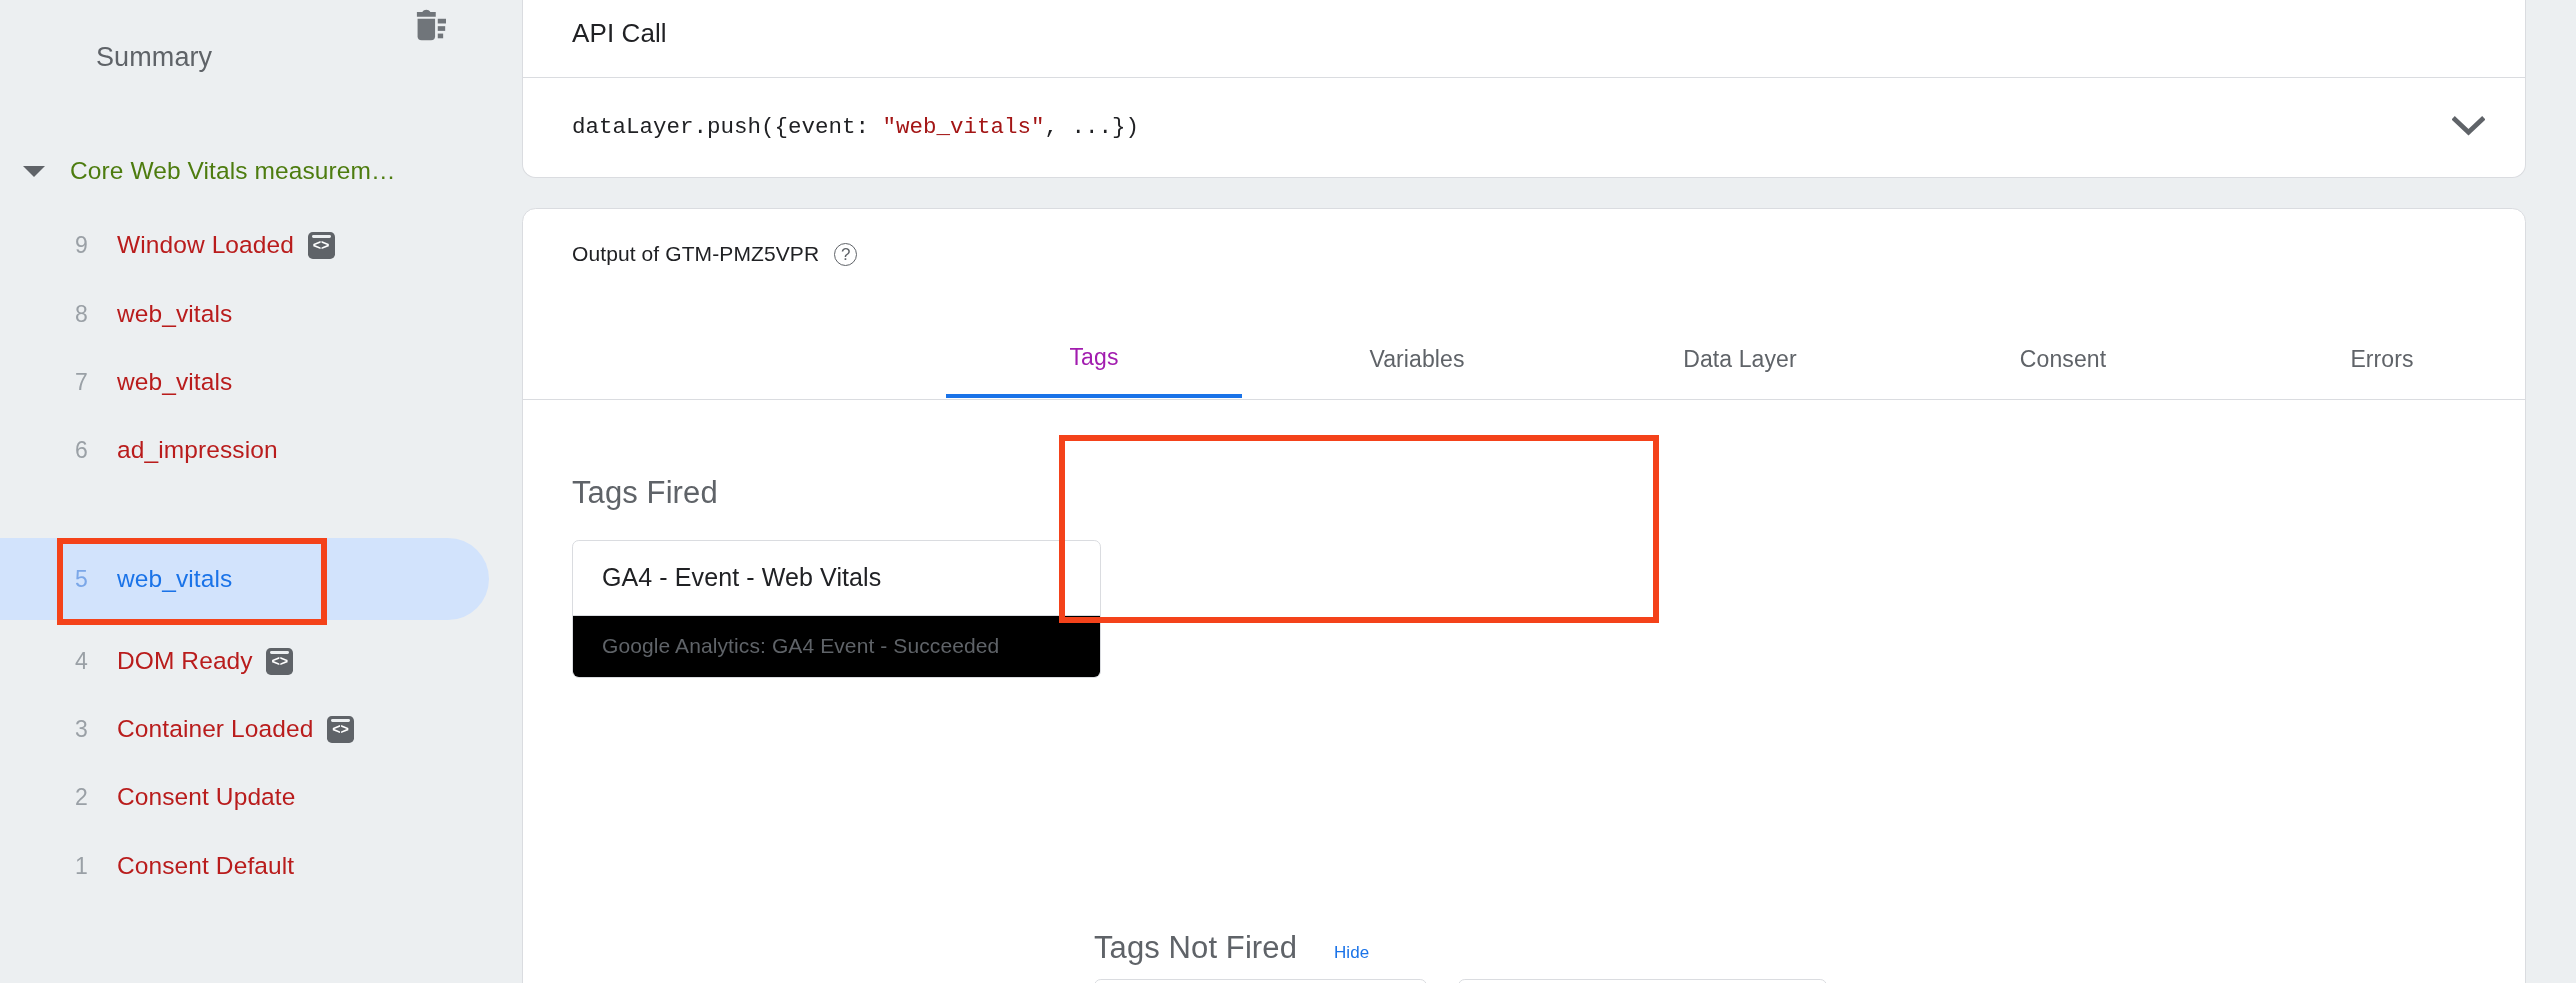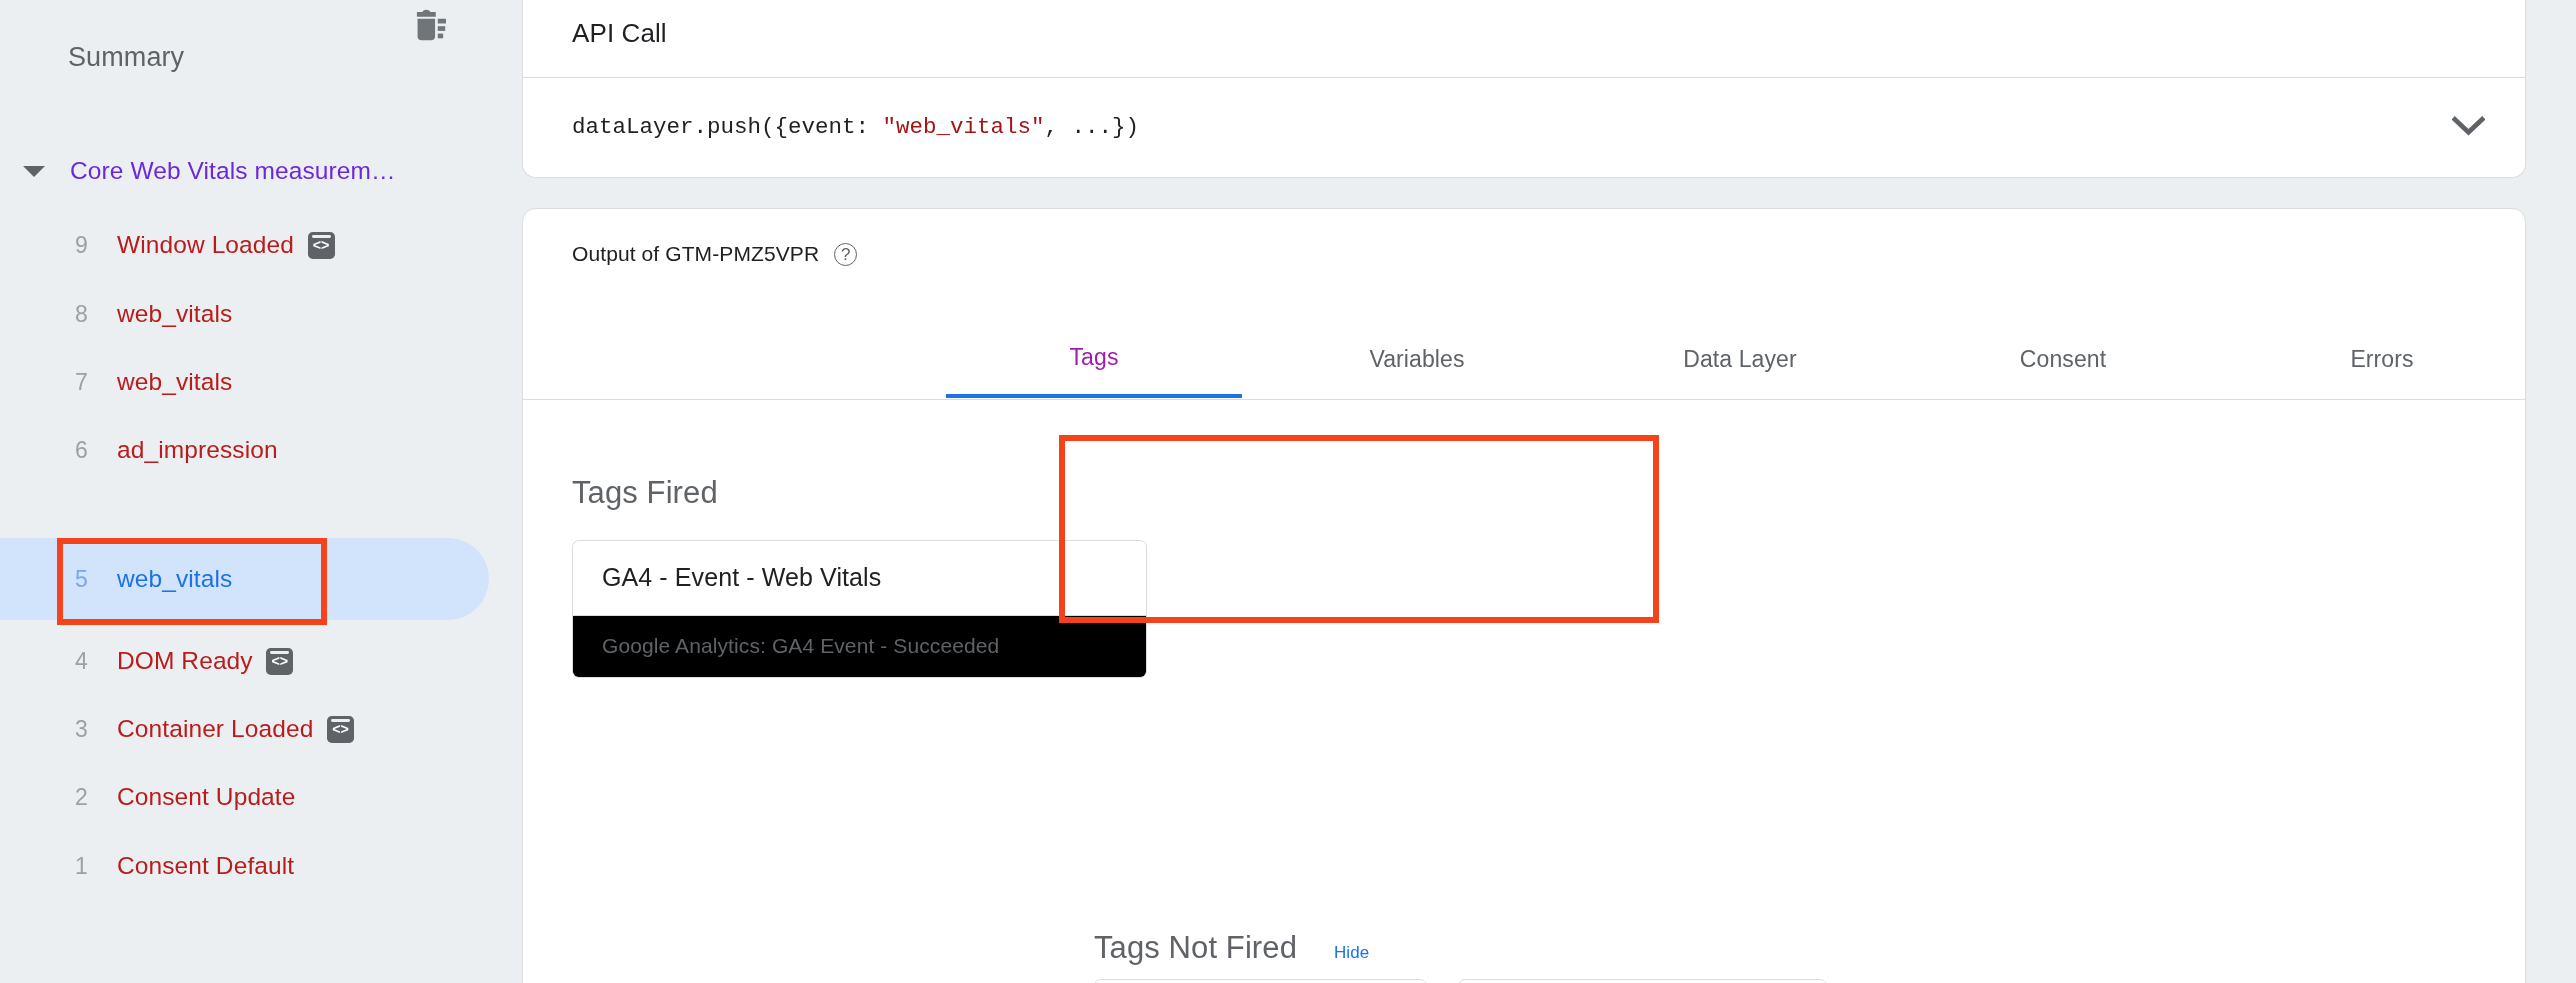--- a/index.html
+++ b/index.html
@@ -28,21 +28,21 @@
 
   #sidebar-header {
     position: absolute;
     left: 0; top: 33px;
     width: 491px;
     height: 49px;
     display: flex;
     align-items: center;
   }
   #summary-label {
-    margin-left: 68px;
+    margin-left: 96px;
     font-size: 27px;
     color: #5f6368;
     letter-spacing: 0.1px;
   }
   #clear-all-btn {
     position: absolute;
     left: 408px;
     top: 8.2px;
     width: 38px; height: 35px;
     cursor: pointer;
@@ -60,21 +60,21 @@
     width: 0; height: 0;
     margin-left: 23px;
     border-left: 11.6px solid transparent;
     border-right: 11.6px solid transparent;
     border-top: 11px solid #5f6368;
     cursor: pointer;
   }
   #group-title {
     margin-left: 25px;
     font-size: 24.5px;
-    color: #6d28d9;
+    color: #4d7c0f;
     white-space: nowrap;
     letter-spacing: 0.1px;
   }
 
   .event-item {
     position: absolute;
     left: 0;
     width: 489px;
     height: 82px;
     display: flex;
@@ -430,21 +430,21 @@
         <div class="tab active" style="left: 423px; width: 296px;">Tags</div>
         <div class="tab" style="left: 746px; width: 296px;">Variables</div>
         <div class="tab" style="left: 1392px; width: 296px;">Consent</div>
         <div class="tab" style="left: 1069px; width: 296px;">Data Layer</div>
         <div class="tab" style="left: 1715px; width: 288px;">Errors</div>
       </div>
 
     <div id="tags-fired-section">
       <div class="section-heading">Tags Fired</div>
       <div id="tags-fired-cards">
-          <div class="tag-card" style="width: 575px; margin-top: 29px;">
+          <div class="tag-card" style="width: 529px; margin-top: 29px;">
             <div class="tag-card-title">GA4 - Event - Web Vitals</div>
             <div class="tag-card-status">Google Analytics: GA4 Event - Succeeded</div>
           </div>
         </div>
     </div>
 
     <div id="tags-not-fired-heading-row">
       <span class="section-heading">Tags Not Fired</span>
       <span id="hide-link">Hide</span>
     </div>

